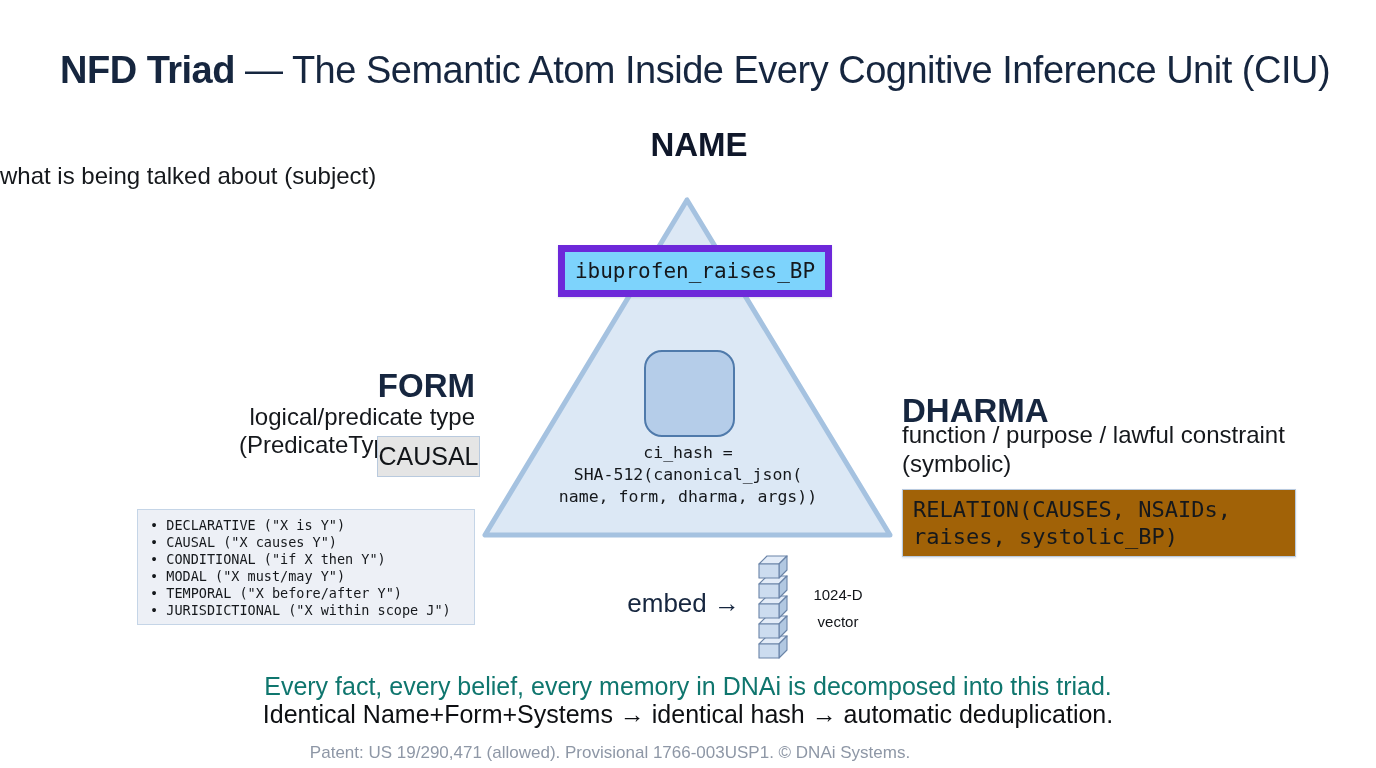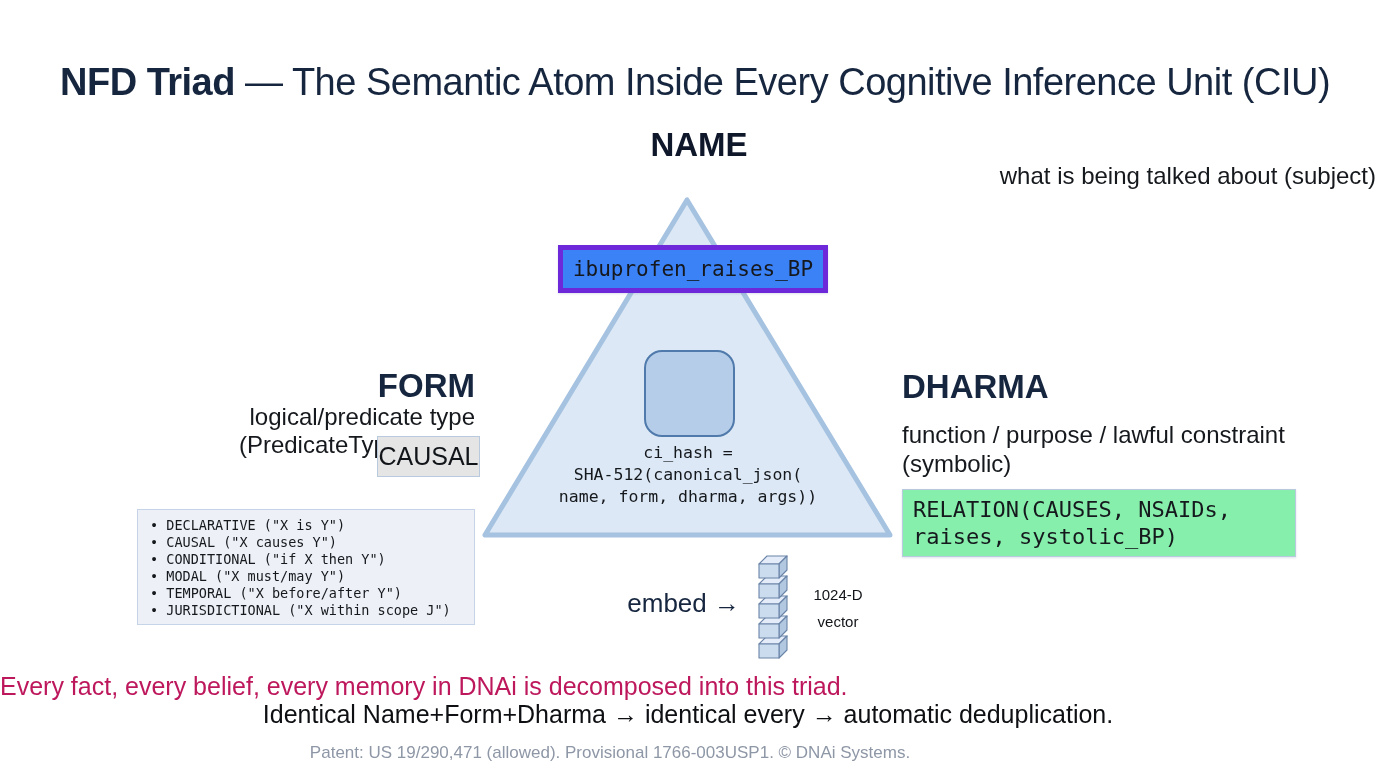--- a/index.html
+++ b/index.html
@@ -8,36 +8,35 @@
     background:#ffffff;
     font-family:"Liberation Sans", sans-serif;
     color:#111418;
   }
   .abs{position:absolute;}
   
   .slide-title{
     left:60px;top:48px;width:1300px;
     font-size:38px;line-height:44px;color:#16263f;letter-spacing:-0.5px;
     white-space:nowrap;
-    margin-top:12px;
   }
   .slide-title .bold{font-weight:bold;}
   
   .triangle-svg{left:478px;top:194px;}
   
   .name-heading{
     left:0;top:126px;width:1376px;text-align:center;
     font-size:33px;font-weight:bold;color:#0f172a;padding-left:11px;
   }
   .name-subtitle{
-    left:0;top:162px;width:1376px;text-align:right;
+    left:0;top:162px;width:1376px;text-align:left;
     font-size:24px;color:#15181c;
   }
   .code-box{
-    background:#3b82f6;border:5px solid #6d28d9;
+    background:#7dd3fc;border:7px solid #6d28d9;
     box-shadow:0 1px 2px rgba(120,140,170,0.25);
     font-family:"DejaVu Sans Mono", monospace;color:#15181c;
     display:flex;align-items:center;justify-content:center;
   }
   .name-example{
     left:558px;top:245px;width:260px;height:38px;
     font-size:21px;
   }
   
   .ci-square{
@@ -75,51 +74,51 @@
   }
   .form-enum-box ul{margin:0;padding:0;list-style:none;}
   .form-enum-box li{
     font-family:"DejaVu Sans Mono", monospace;
     font-size:13.5px;line-height:16.9px;color:#15181c;
     white-space:nowrap;
   }
   .form-enum-box li::before{content:"• ";color:#15181c;}
   
   .dharma-heading{
-    left:902px;top:368px;width:420px;
+    left:902px;top:392px;width:420px;
     font-size:33px;font-weight:bold;color:#16263f;
   }
   .dharma-sub{
     left:902px;top:420px;width:420px;
     font-size:24px;line-height:29px;color:#15181c;
     white-space:pre-line;
   }
   .dharma-example{
     left:902px;top:489px;width:394px;height:68px;
     justify-content:flex-start;
     padding-left:10px;box-sizing:border-box;
     font-size:22px;line-height:27px;
     white-space:pre-line;
-    background:#86efac;border:1px solid #b9cade;
+    background:#a16207;border:1px solid #b9cade;
   }
   
   .embed-label{
     left:560px;top:588px;width:180px;text-align:right;
     font-size:26px;color:#16263f;
   }
   .cube-svg{left:756px;top:552px;}
   .vector-label{
     left:796px;top:581px;width:84px;text-align:center;
     font-size:15px;line-height:27px;color:#111418;
     white-space:pre-line;
   }
   
   .summary-1{
-    left:0;top:672px;width:1376px;
-    font-size:25px;color:#be185d;
+    left:0;top:672px;width:1376px;text-align:center;
+    font-size:25px;color:#0f766e;
   }
   .summary-2{
     left:0;top:700px;width:1376px;text-align:center;
     font-size:25px;color:#0d0f12;
   }
   .footer-note{
     left:0;top:743px;width:1220px;text-align:center;
     font-size:17px;color:#8e97a6;
   }
 </style>
@@ -192,15 +191,15 @@
         <polygon points="3,12 23,12 31,4 11,4" fill="#e3ecf8"></polygon>
         <polygon points="23,12 31,4 31,18 23,26" fill="#b2c8e1"></polygon>
         <rect x="3" y="12" width="20" height="14" fill="#ccdcef"></rect>
       </g>
   </g>
 </svg>
 <div class="abs vector-label">1024-D
 vector</div>
 
 <div class="abs summary-1">Every fact, every belief, every memory in DNAi is decomposed into this triad.</div>
-<div class="abs summary-2">Identical Name+Form+Dharma → identical every → automatic deduplication.</div>
+<div class="abs summary-2">Identical Name+Form+Systems → identical hash → automatic deduplication.</div>
 
 <div class="abs footer-note">Patent: US 19/290,471 (allowed). Provisional 1766-003USP1. © DNAi Systems.</div>
 
 </body></html>

